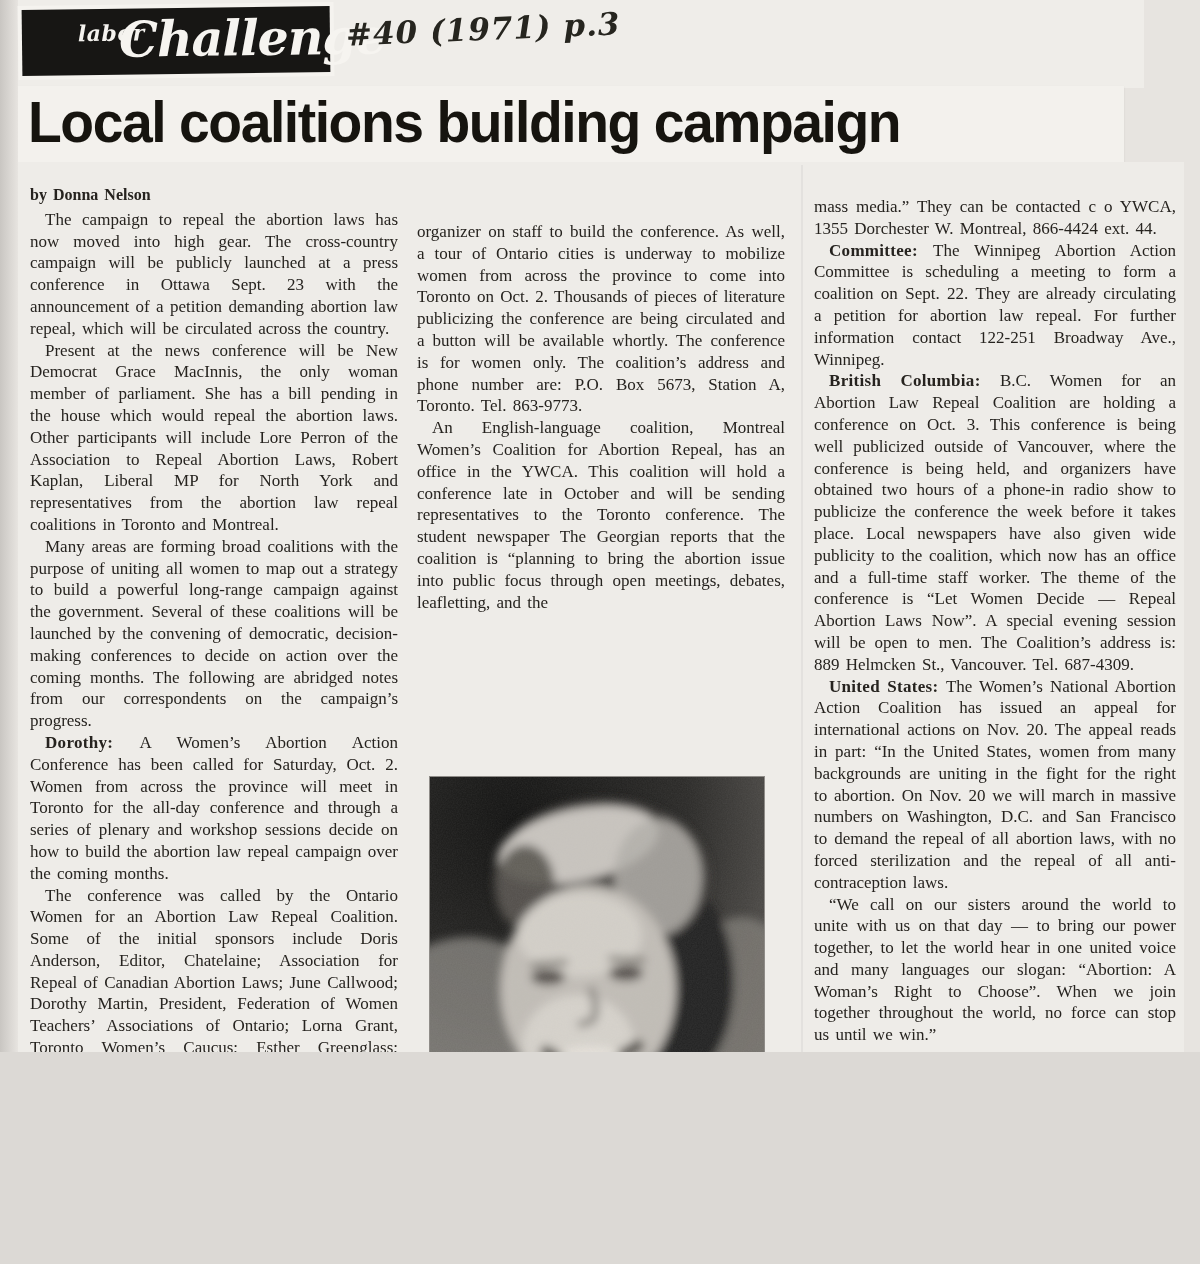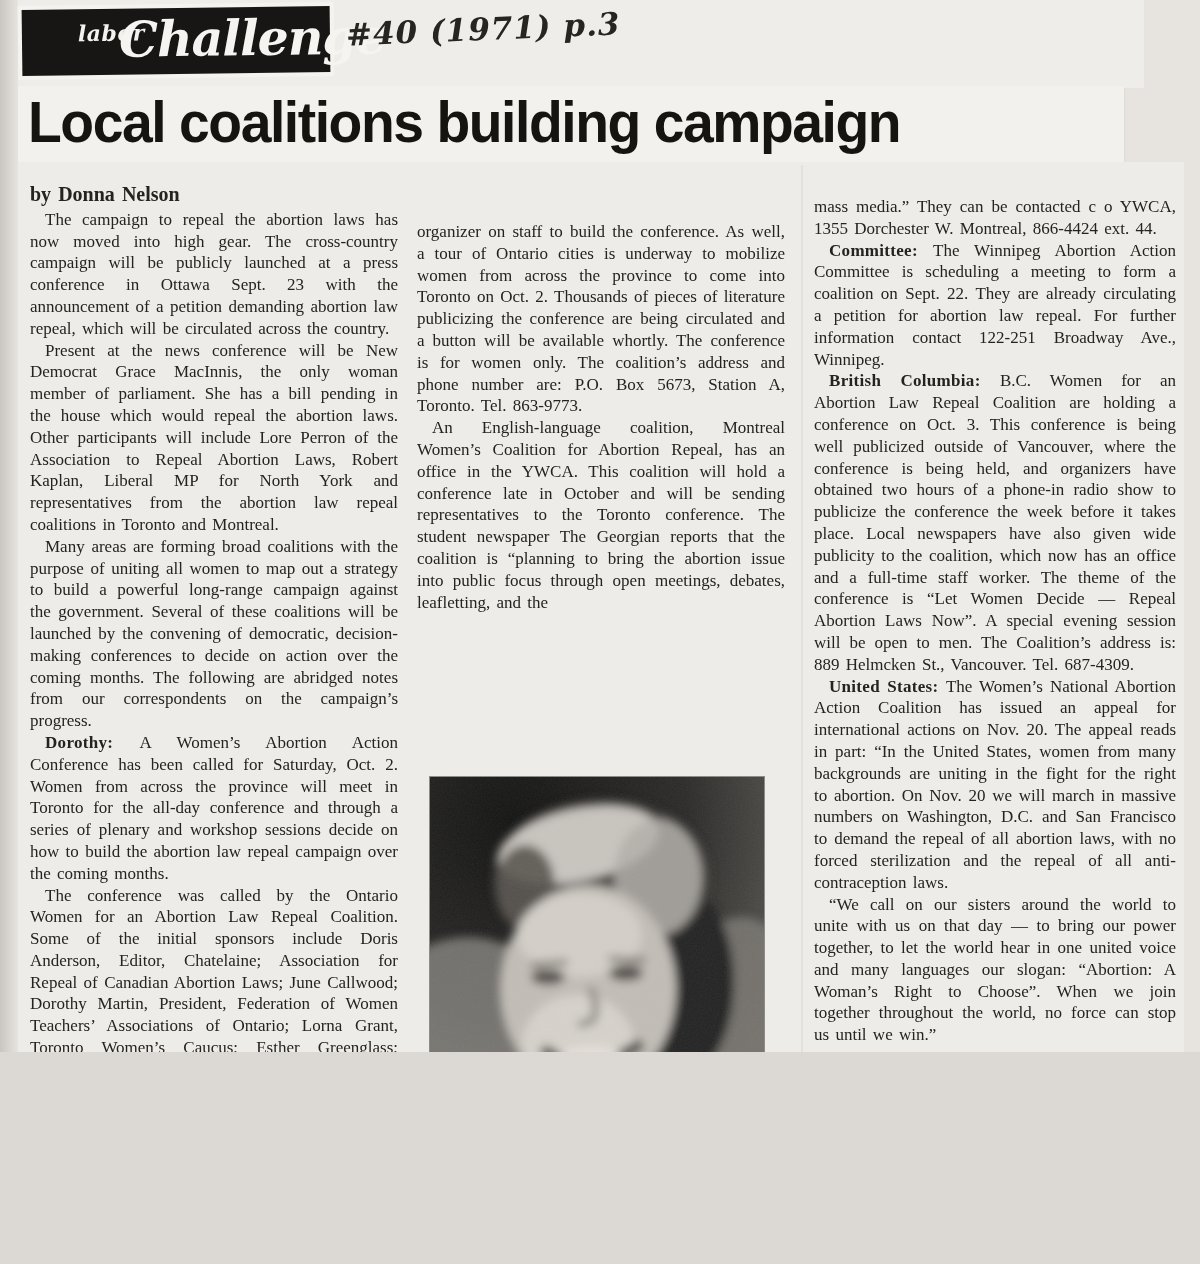--- a/index.html
+++ b/index.html
@@ -74,21 +74,21 @@
   }
   
   .col {
     position:absolute; width:368px;
     font-size:17px; line-height:21.8px; color:#26231f;
     text-align:justify; word-spacing:0.12em;
   }
   #col1 { left:30px;  top:184px; }
   #col2 { left:417px; top:196px;margin-top:25px; }
   #col3 { left:814px; top:196px; width:362px; }
-  .byline { font-weight:bold; font-size:20px; text-indent:0; margin-bottom:3px; }
+  .byline { font-weight:bold; font-size:16px; text-indent:0; margin-bottom:3px; }
   .para { text-indent:15px; }
   .para.noindent { text-indent:0; }
   .para strong.lead { font-weight:bold; letter-spacing:0.3px; }
   
   figure.photo {
     position:absolute; left:430px; top:777px; width:334px; height:380px;
     background:#191816; box-shadow:0 0 0 1px #8f8c88;
   }
   figure.photo svg { display:block; width:100%; height:100%; }
   .caption {

